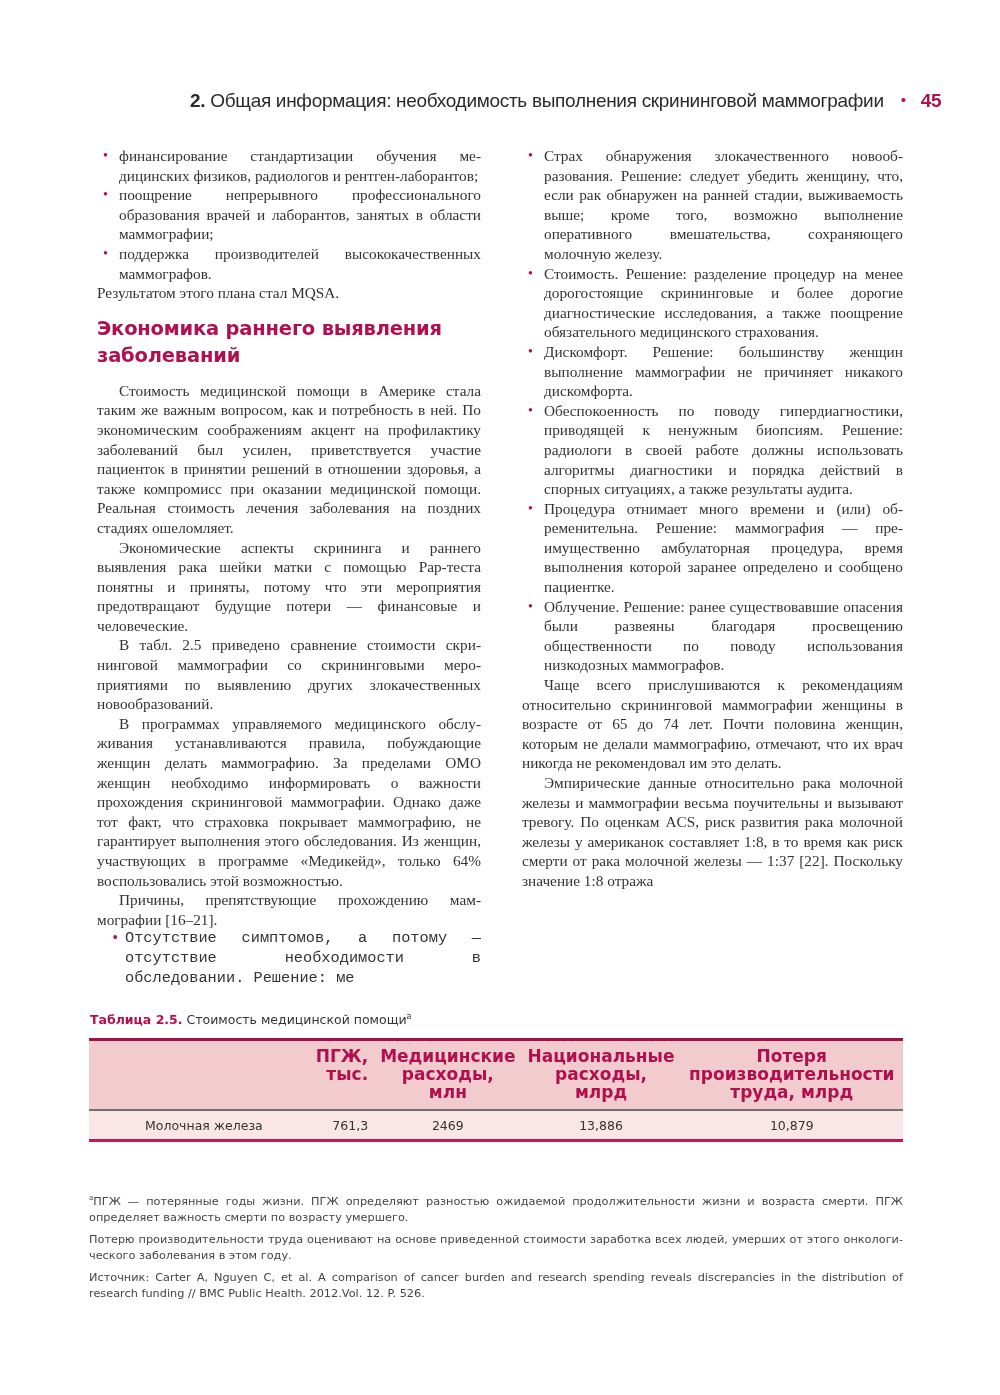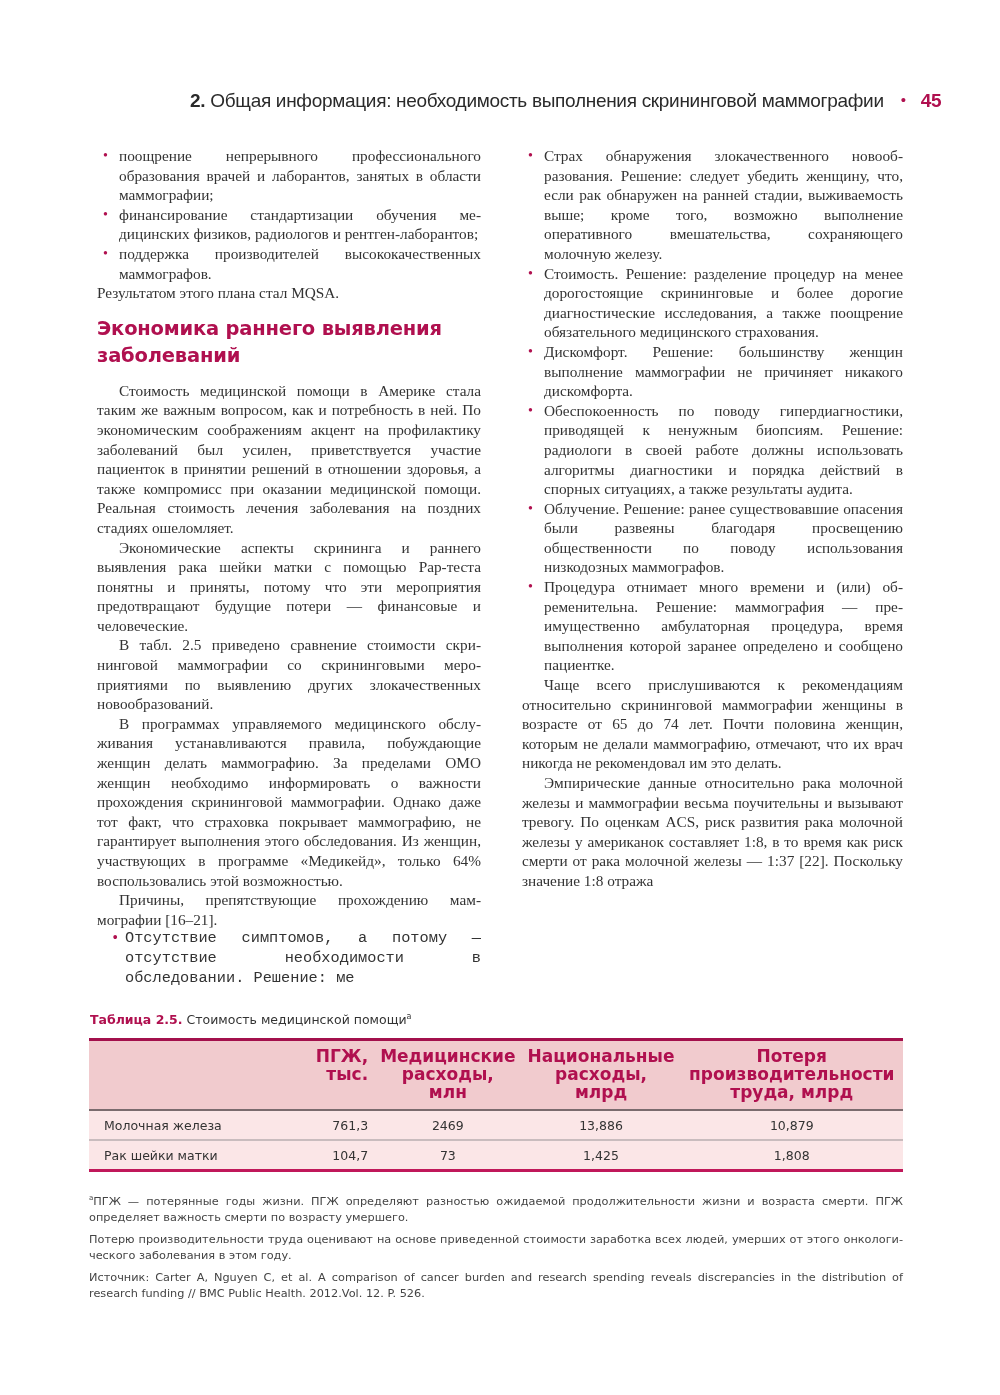--- a/index.html
+++ b/index.html
@@ -58,21 +58,21 @@
     }
     table.data thead tr { background: #f1cbce; }
     table.data th {
       color: #b0104f; font-weight: bold; font-size: 17px; line-height: 18px;
       padding: 6px 6px 8px 6px; vertical-align: top;
       border-bottom: 2px solid #7a6b6e;
     }
     table.data tbody tr { background: #fbe6e7; }
     table.data td { padding: 0 6px; height: 28px; border-bottom: 2px solid #c9bcbe; }
     table.data tbody tr:last-child td { border-bottom: none; }
-    table.data td.name { text-align: left; padding-left: 15px; }
+    table.data td.name { text-align: center; padding-left: 15px; }
     table.data td.num, table.data th.num { text-align: center; }
     table.data th.pgzh, table.data td.pgzh { text-align: right; padding-right: 6px; }
 
     .notes {
       position: absolute; top: 1190px; left: 89px; width: 814px;
       font-family: "DejaVu Sans", sans-serif; font-size: 11.3px; line-height: 16px; color: #444;
       text-align: justify;
     }
     .notes p { margin: 0 0 6px 0; }
     .notes sup { font-size: 7px; }
@@ -84,22 +84,22 @@
 
   <div class="running-head">
     <span class="chap-num">2.</span>
     <span>Общая информация: необходимость выполнения скрининговой маммографии</span>
     <span class="dot">•</span>
     <span class="page-num">45</span>
   </div>
 
   <div class="col col-left">
     <ul class="bullets">
+      <li>финансирование стандартизации обучения ме­дицинских физиков, радиологов и рентген-ла­борантов;</li>
       <li>поощрение непрерывного профессионально­го образования врачей и лаборантов, занятых в области маммографии;</li>
-      <li>финансирование стандартизации обучения ме­дицинских физиков, радиологов и рентген-ла­борантов;</li>
       <li>поддержка производителей высококачествен­ных маммографов.</li>
     </ul>
     <p>Результатом этого плана стал MQSA.</p>
 
     <h2 class="section">Экономика раннего выявления заболеваний</h2>
 
     <p class="indent">Стоимость медицинской помощи в Америке ста­ла таким же важным вопросом, как и потребность в ней. По экономическим соображениям акцент на профилактику заболеваний был усилен, приветству­ется участие пациенток в принятии решений в отно­шении здоровья, а также компромисс при оказании медицинской помощи. Реальная стоимость лечения заболевания на поздних стадиях ошеломляет.</p>
     <p class="indent">Экономические аспекты скрининга и раннего выявления рака шейки матки с помощью Pap-теста понятны и приняты, потому что эти мероприятия предотвращают будущие потери — финансовые и человеческие.</p>
     <p class="indent">В табл. 2.5 приведено сравнение стоимости скри­нинговой маммографии со скрининговыми меро­приятиями по выявлению других злокачественных новообразований.</p>
     <p class="indent">В программах управляемого медицинского обслу­живания устанавливаются правила, побуждающие женщин делать маммографию. За пределами ОМО женщин необходимо информировать о важности прохождения скрининговой маммографии. Однако даже тот факт, что страховка покрывает маммогра­фию, не гарантирует выполнения этого обследования. Из женщин, участвующих в программе «Медикейд», только 64% воспользовались этой возможностью.</p>
@@ -108,22 +108,22 @@
       <li>Отсутствие симптомов, а потому — отсутствие необходимости в обследовании. Решение: ме­</li>
     </ul>
   </div>
 
   <div class="col col-right">
     <ul class="bullets">
       <li>Страх обнаружения злокачественного новооб­разования. Решение: следует убедить женщину, что, если рак обнаружен на ранней стадии, вы­живаемость выше; кроме того, возможно вы­полнение оперативного вмешательства, сохра­няющего молочную железу.</li>
       <li>Стоимость. Решение: разделение процедур на ме­нее дорогостоящие скрининговые и более доро­гие диагностические исследования, а также поощ­рение обязательного медицинского страхования.</li>
       <li>Дискомфорт. Решение: большинству женщин выполнение маммографии не причиняет ника­кого дискомфорта.</li>
       <li>Обеспокоенность по поводу гипердиагностики, приводящей к ненужным биопсиям. Решение: радиологи в своей работе должны использовать алгоритмы диагностики и порядка действий в спорных ситуациях, а также результаты аудита.</li>
+      <li>Процедура отнимает много времени и (или) об­ременительна. Решение: маммография — пре­имущественно амбулаторная процедура, время выполнения которой заранее определено и со­общено пациентке.</li>
       <li>Облучение. Решение: ранее существовавшие опасения были развеяны благодаря просвеще­нию общественности по поводу использования низкодозных маммографов.</li>
-      <li>Процедура отнимает много времени и (или) об­ременительна. Решение: маммография — пре­имущественно амбулаторная процедура, время выполнения которой заранее определено и со­общено пациентке.</li>
     </ul>
     <p class="indent">Чаще всего прислушиваются к рекомендациям относительно скрининговой маммографии женщи­ны в возрасте от 65 до 74 лет. Почти половина жен­щин, которым не делали маммографию, отмечают, что их врач никогда не рекомендовал им это делать.</p>
 
     <p class="indent">Эмпирические данные относительно рака молоч­ной железы и маммографии весьма поучительны и вызывают тревогу. По оценкам ACS, риск разви­тия рака молочной железы у американок составля­ет 1:8, в то время как риск смерти от рака молочной железы — 1:37 [22]. Поскольку значение 1:8 отража­</p>
   </div>
 
   <div class="table-caption">
     <span class="cap-label">Таблица 2.5.</span>
     <span>Стоимость медицинской помощи</span><sup>a</sup>
   </div>
@@ -146,27 +146,20 @@
       </tr>
     </thead>
     <tbody>
       <tr>
         <td class="name">Молочная железа</td>
         <td class="pgzh">761,3</td>
         <td class="num">2469</td>
         <td class="num">13,886</td>
         <td class="num">10,879</td>
       </tr>
-      <tr>
-        <td class="name">Рак шейки матки</td>
-        <td class="pgzh">104,7</td>
-        <td class="num">73</td>
-        <td class="num">1,425</td>
-        <td class="num">1,808</td>
-      </tr>
     </tbody>
   </table>
 
   <div class="notes">
     <p><sup>a</sup><span>ПГЖ — потерянные годы жизни. ПГЖ определяют разностью ожидаемой продолжительности жизни и возраста смерти. ПГЖ опреде­ляет важность смерти по возрасту умершего.</span></p>
     <p>Потерю производительности труда оценивают на основе приведенной стоимости заработка всех людей, умерших от этого онкологи­ческого заболевания в этом году.</p>
     <p>Источник: Carter A, Nguyen C, et al. A comparison of cancer burden and research spending reveals discrepancies in the distribution of research funding // BMC Public Health. 2012.Vol. 12. P. 526.</p>
   </div>
 
 </div>

